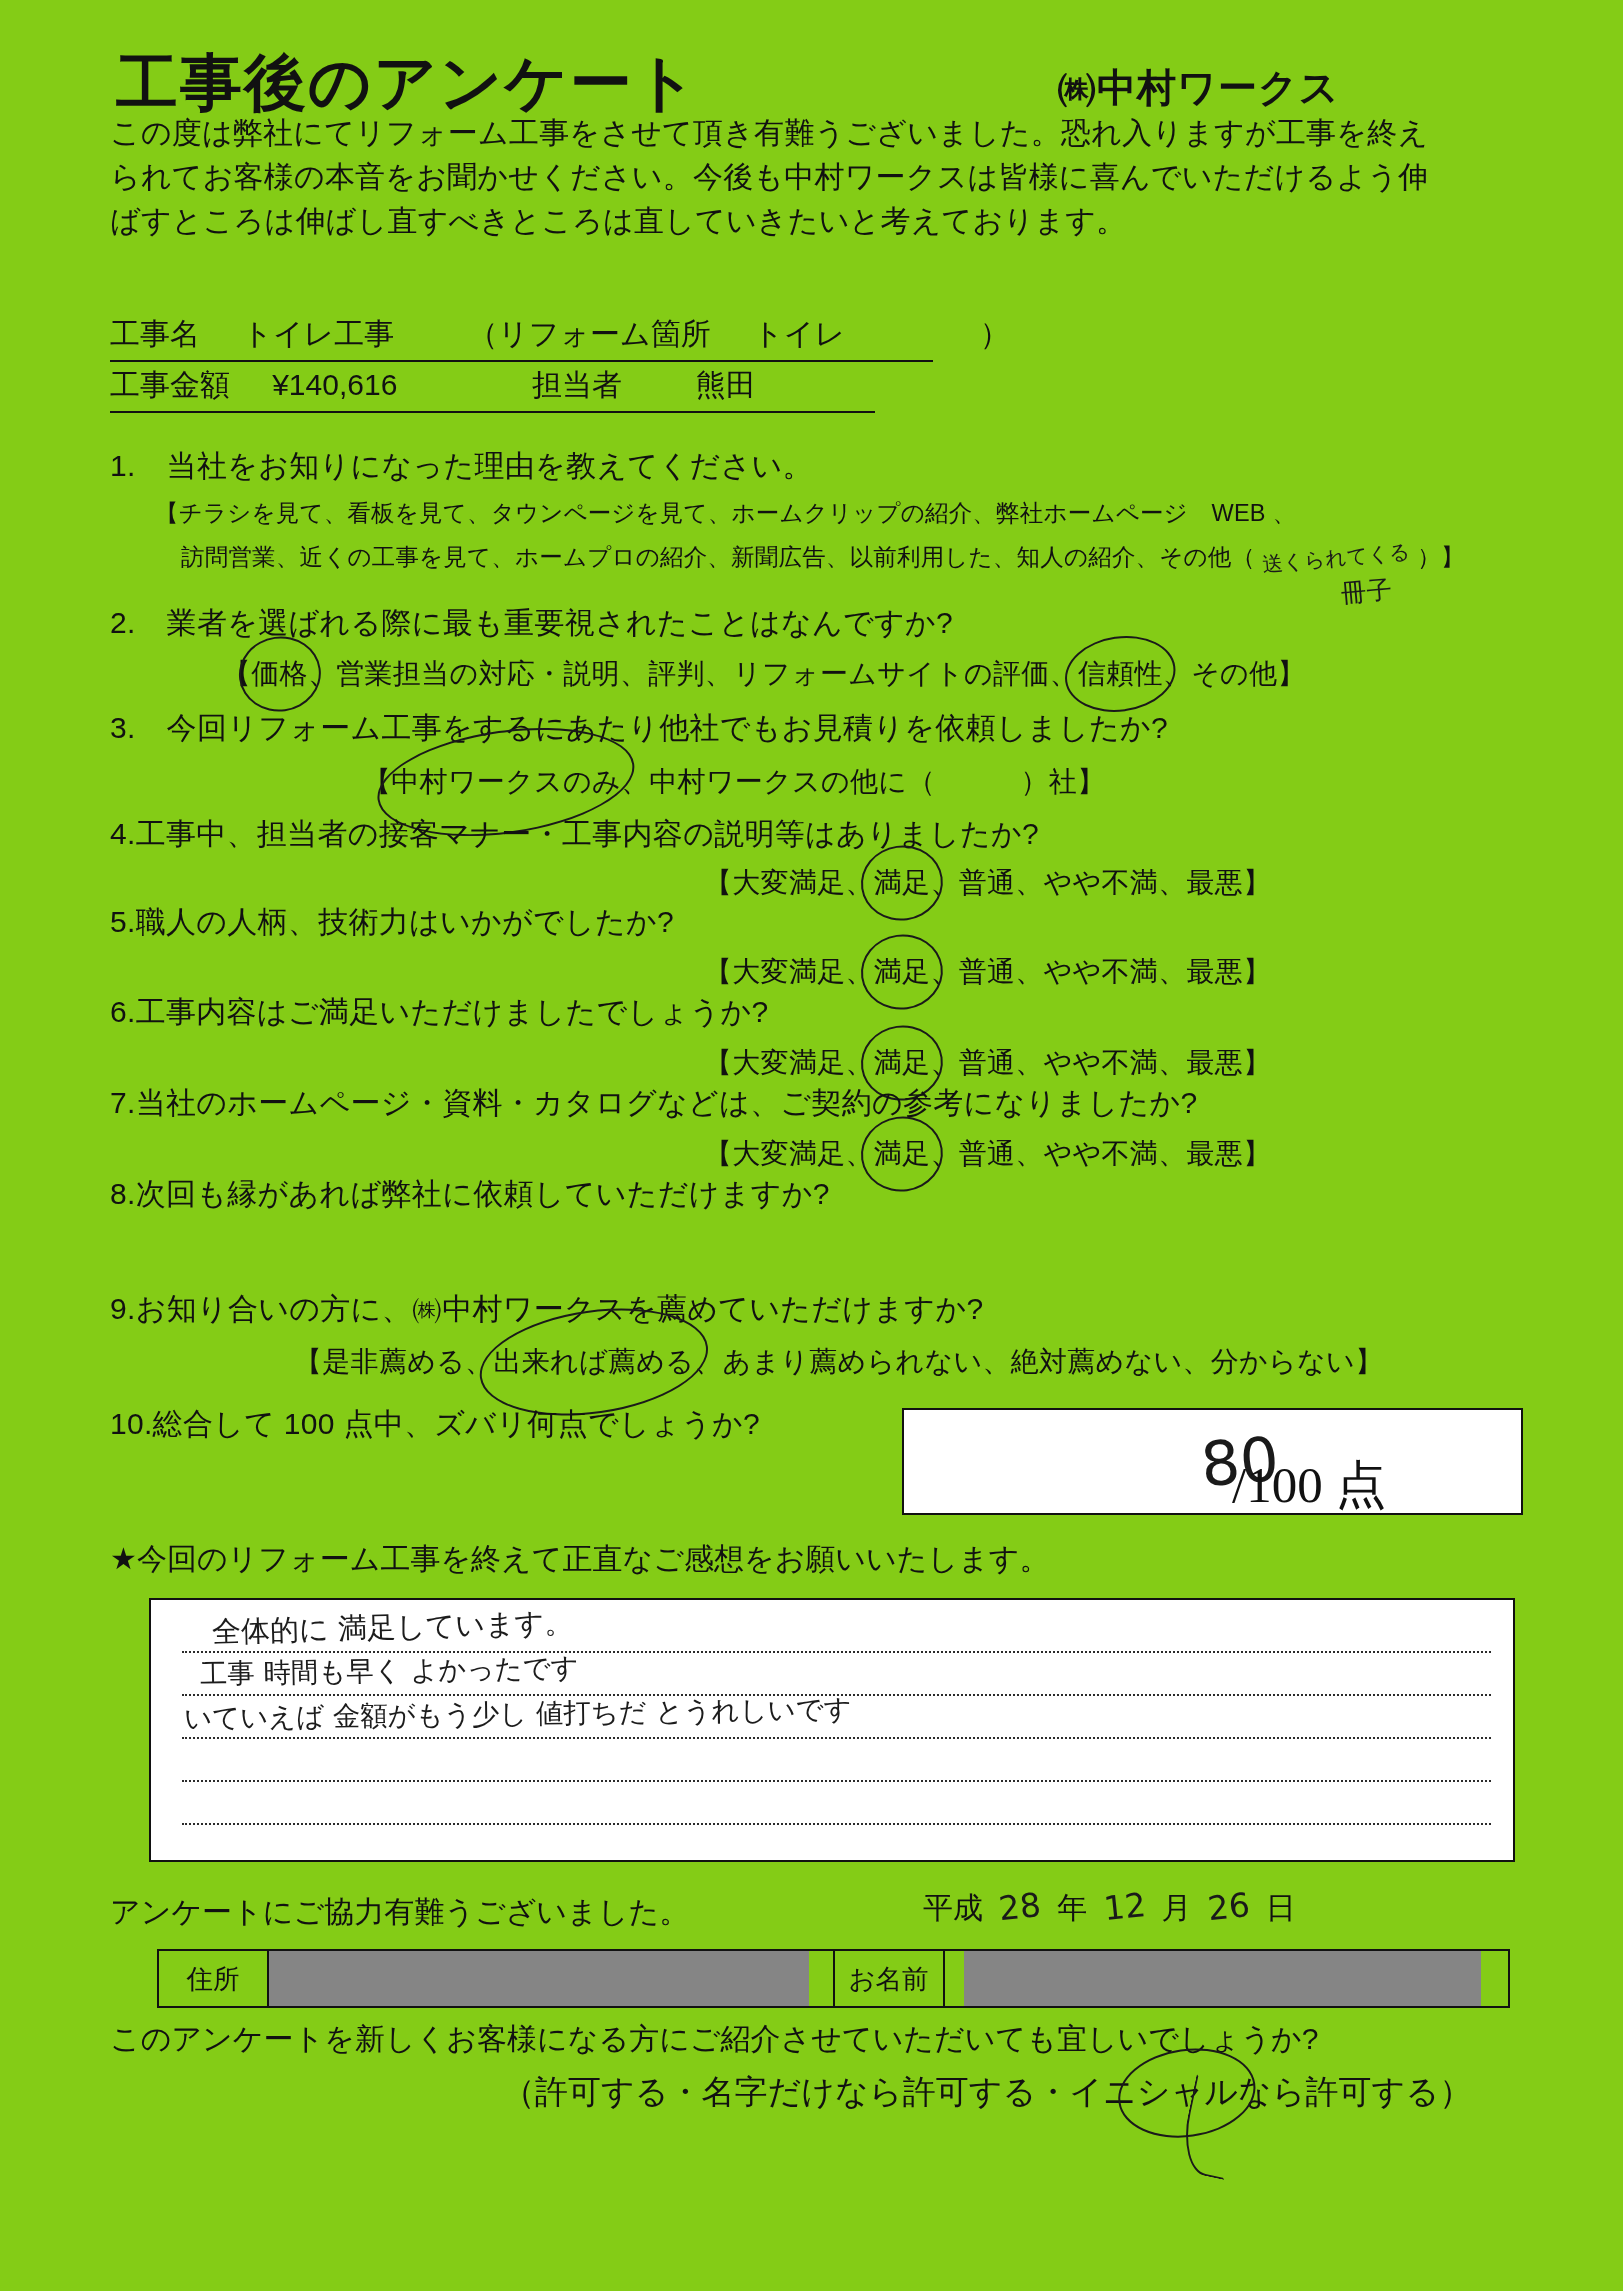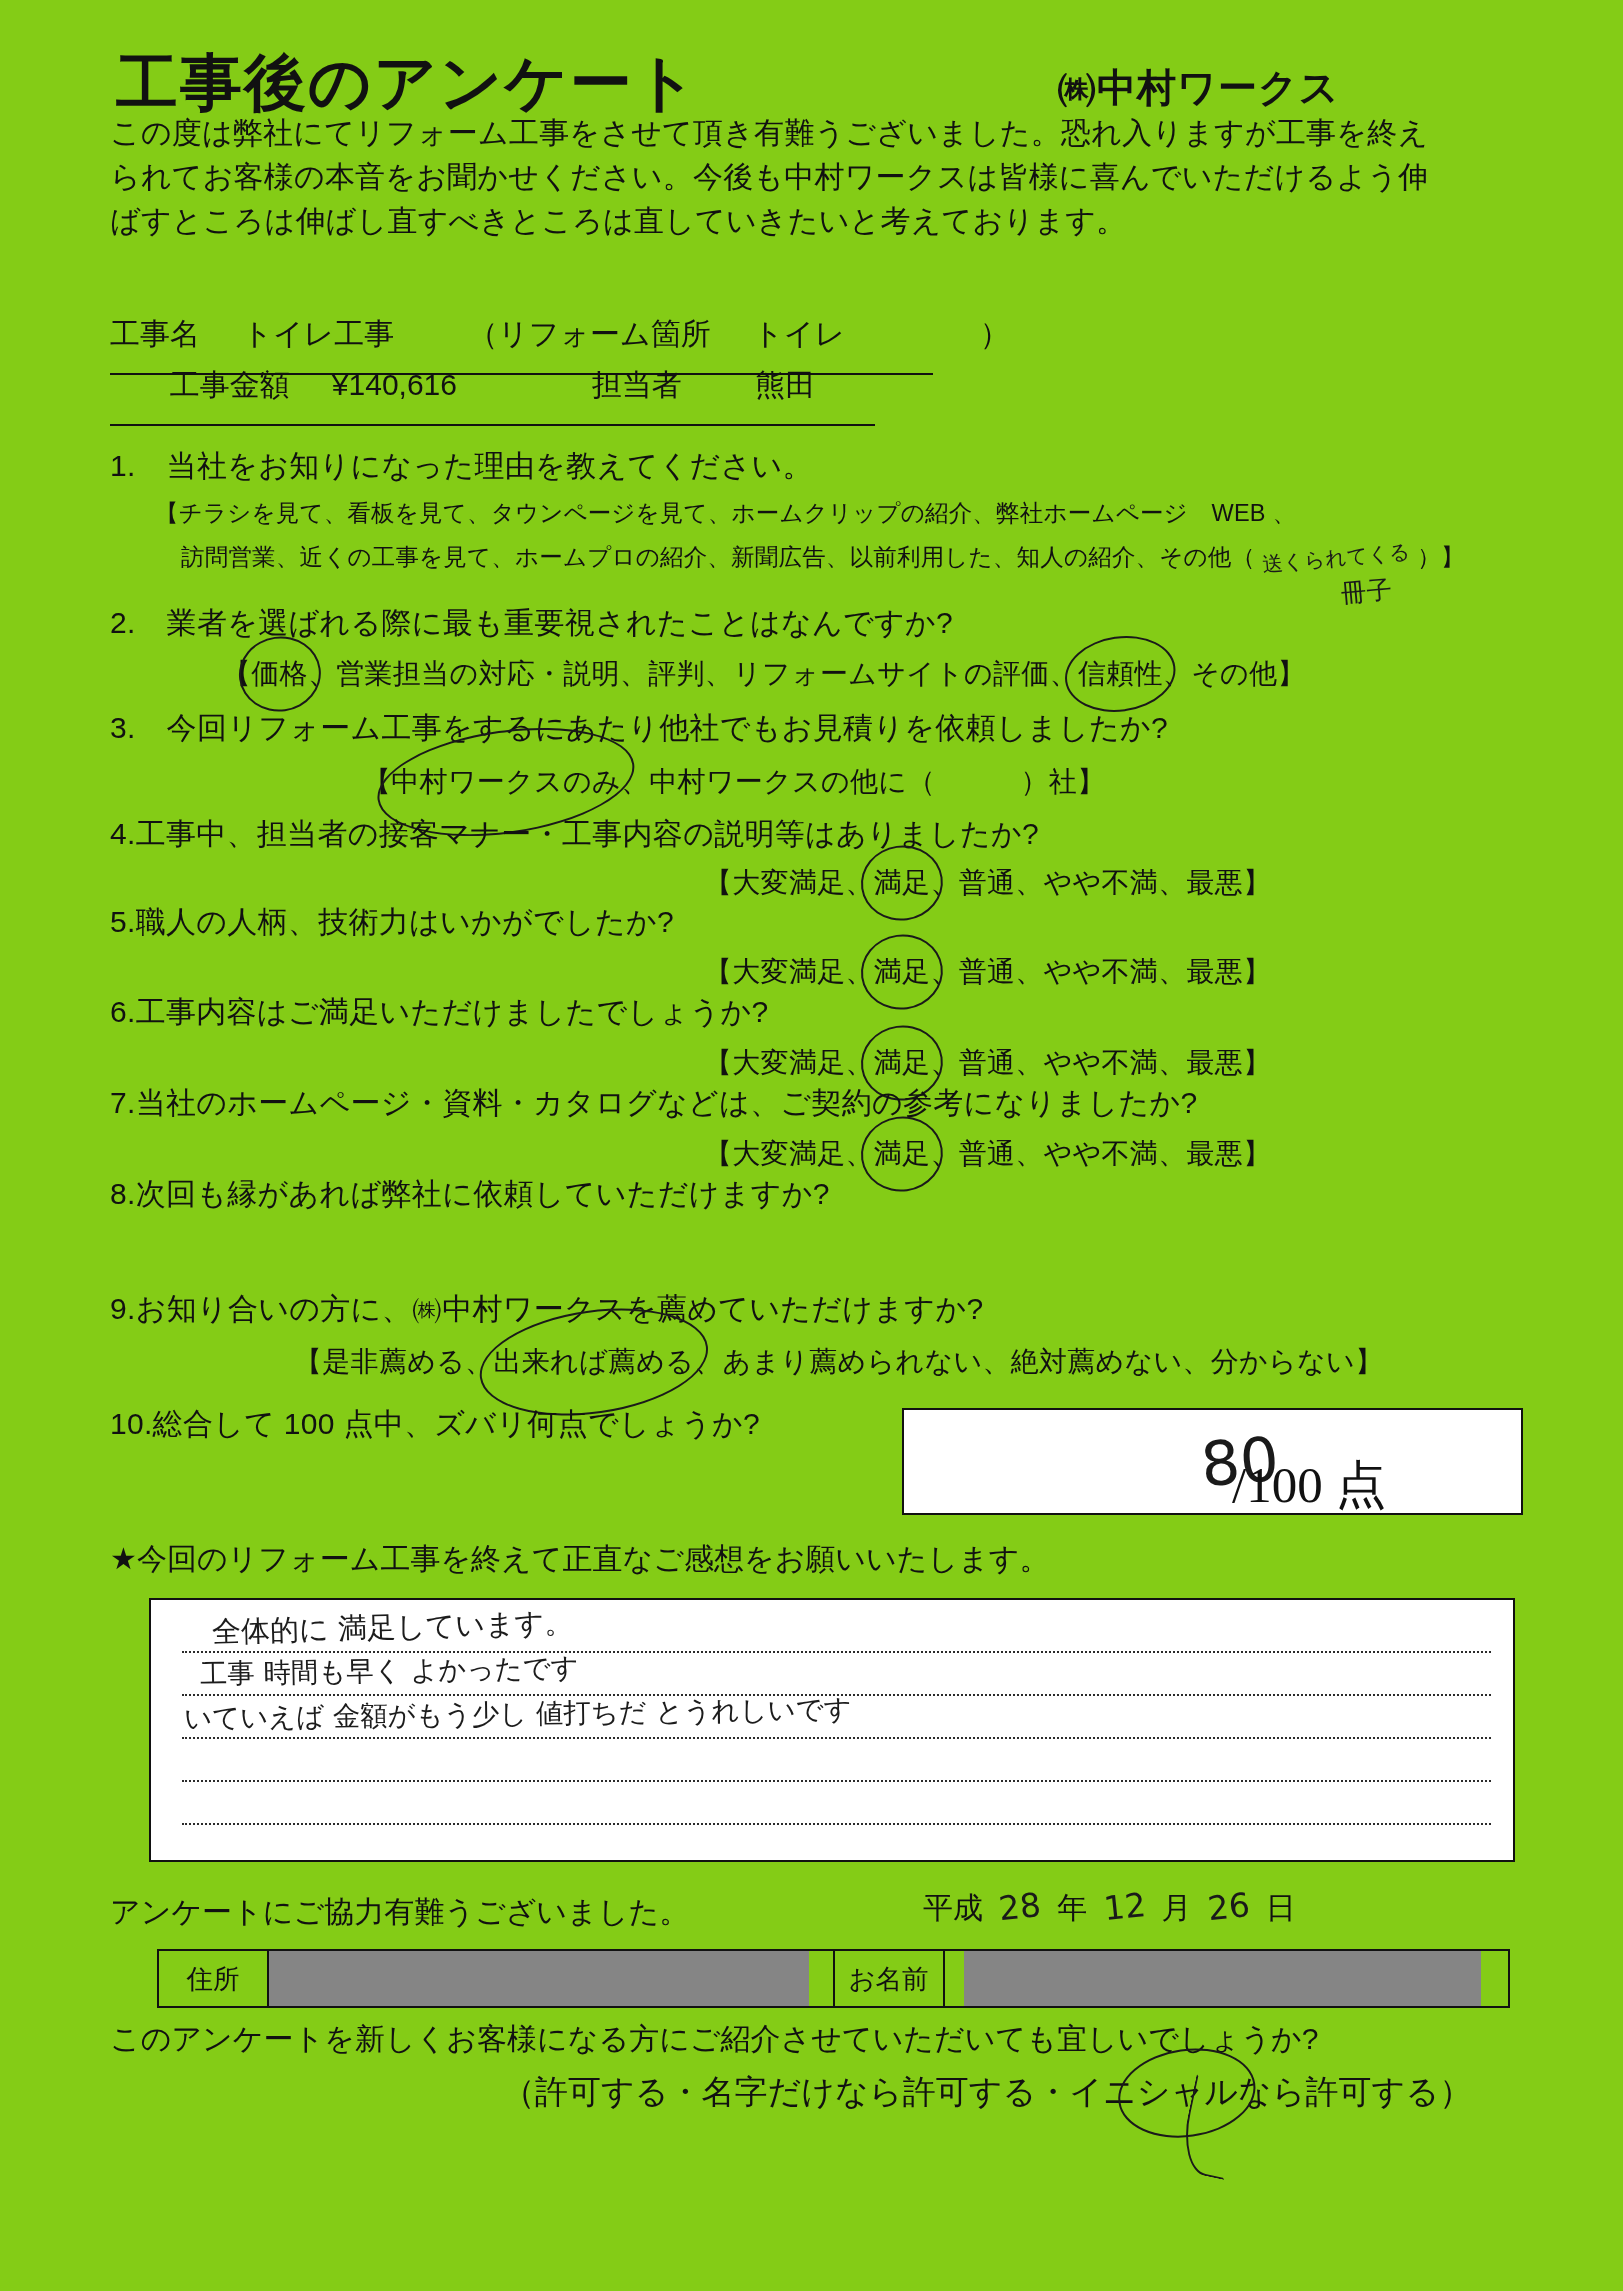--- a/index.html
+++ b/index.html
@@ -31,22 +31,21 @@
     font-size:30px;line-height:44px;letter-spacing:0.2px;
     font-family:"Liberation Sans","DejaVu Sans",sans-serif;
   }
   .intro div{white-space:nowrap;}
 
   
   .fieldline{
     position:absolute;font-size:30px;
     font-family:"Liberation Sans","DejaVu Sans",sans-serif;
     border-bottom:2px solid #111;white-space:nowrap;
-    padding-bottom:18px;
-    text-align:center;
+    padding-bottom:5px;
   }
   #proj-name{left:110px;top:314px;width:823px;}
   #proj-cost{left:110px;top:365px;width:765px;}
   .gap-s{display:inline-block;width:25.5px;}
   .gap-m{display:inline-block;width:57px;}
   .gap-l{display:inline-block;width:118px;}
 
   
   .q{
     position:absolute;font-size:30px;

